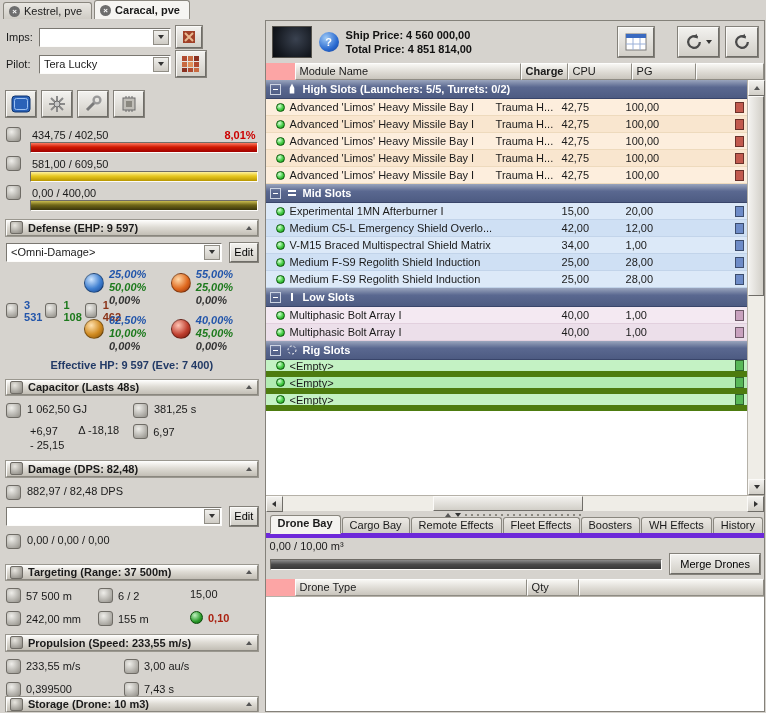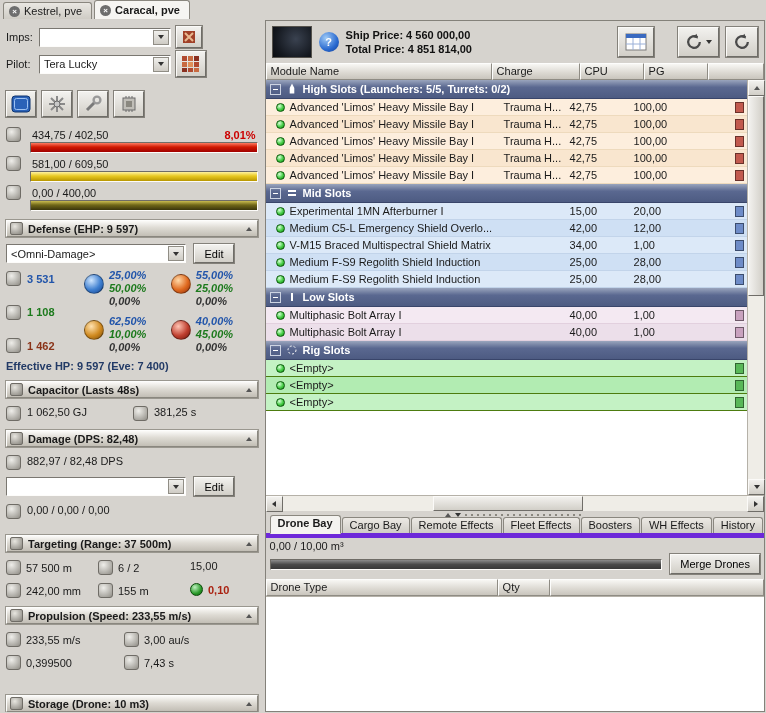--- a/index.html
+++ b/index.html
@@ -47,81 +47,81 @@
   .hbar.yellow { background:linear-gradient(#fff2a0,#e8c820 45%,#b89600); }
   .hbar.olive { background:linear-gradient(#cabc50,#6f6618 45%,#3a350c); }
 
   
   .sec-h { margin-top:9px; height:17px; background:linear-gradient(#fbfaf8,#dedbd4 45%,#c2beb5); border:1px solid; border-color:#fdfdfc #8a877f #8a877f #fdfdfc; outline:1px solid #9a978f; display:flex; align-items:center; gap:5px; padding:0 5px 0 3px; font-weight:bold; }
   .sec-icon { width:13px; height:13px; border-radius:2px; background:radial-gradient(circle at 35% 30%, #e8e6e0, #84817a); border:1px solid #6f6c66; }
   .sec-title { flex:1; }
 
   
   .profile-row { display:flex; gap:8px; margin-top:7px; align-items:center; }
-  .profile-row .combo { width:180px; }
+  .profile-row .combo { width:216px; }
   .edit-btn { width:40px; height:19px; }
   .res-grid { display:flex; margin-top:6px; }
-  .res-hp { width:78px; display:flex; flex-direction:column; justify-content:space-between; height:86px; padding:2px 0; }
+  .res-hp { width:78px; display:flex; flex-direction:row; justify-content:space-between; height:86px; padding:2px 0; }
   .hp-row { display:flex; align-items:center; gap:6px; font-weight:bold; }
   .hp-shield { color:#2255aa; } .hp-armor { color:#1d7a1d; } .hp-hull { color:#8a3318; }
   .res-types { flex:1; display:grid; grid-template-columns:1fr 1fr; row-gap:6px; }
   .res-cell { display:flex; gap:5px; align-items:flex-start;font-style:italic; }
   .dmg-icon { width:20px; height:20px; border-radius:50%; margin-top:5px; border:1px solid rgba(0,0,0,.35); }
   .dmg-em { background:radial-gradient(circle at 35% 30%, #cfe6ff, #3f7fd0 55%, #123f8a); }
   .dmg-th { background:radial-gradient(circle at 35% 30%, #ffd9a8, #e06a20 55%, #8a2a08); }
   .dmg-ex { background:radial-gradient(circle at 35% 30%, #ffe2b0, #d08a20 55%, #7a4a08); }
   .dmg-ki { background:radial-gradient(circle at 35% 30%, #ffc4b4, #c04030 55%, #6a1408); }
   .res-lines { display:flex; flex-direction:column; line-height:13px; font-weight:bold; }
   .res-lines span:nth-child(1) { color:#2255aa; }
   .res-lines span:nth-child(2) { color:#1d7a1d; }
   .res-lines span:nth-child(3) { color:#333; }
-  .ehp-line { margin-top:5px; font-weight:bold; color:#223a66; }
+  .ehp-line { margin-top:5px; font-weight:bold; color:#223a66;text-align:center; }
   .tank-line { font-weight:bold; color:#1a8a1a; }
 
   .stat-row { display:flex; align-items:flex-start; gap:6px; margin-top:8px; }
   .stat-pair { display:flex; align-items:center; gap:5px; }
   .cap-row2 { display:flex; align-items:flex-start; gap:14px; margin-top:6px; padding-left:24px; }
   .cap-col { display:flex; flex-direction:column; line-height:14px; }
   .w105 { width:100px; } .w95 { width:92px; } .w70 { width:66px; }
   .green-dot { width:13px; height:13px; border-radius:50%; background:radial-gradient(circle at 35% 30%, #bff0bf, #2a9a2a 60%, #0f5f0f); border:1px solid #0a4a0a; }
   .red-val { color:#aa2211; font-weight:bold; }
 
   
   .right-panel { flex:1; height:100%; background:#d6d3ce; border:1px solid #84817a; display:flex; flex-direction:column; }
   .rp-toolbar { height:42px; display:flex; align-items:center; gap:7px; padding:3px 6px; }
   .ship-thumb { width:40px; height:32px; border:1px solid #55524c; background:radial-gradient(circle at 60% 40%, #3a4250, #14181f 70%, #0a0c10); }
   .help-icon { width:20px; height:20px; border-radius:50%; background:radial-gradient(circle at 35% 30%, #9fcaf6, #2a6ad0 60%, #103a90); color:#fff; font-weight:bold; text-align:center; line-height:20px; }
   .prices { line-height:14px; font-weight:bold; color:#111; }
   .tb-spacer { flex:1; }
   .tb-btn { height:30px; display:inline-flex; align-items:center; justify-content:center; gap:3px; padding:0 6px; }
 
   
-  .mthead, .dthead { height:17px; display:flex; background:#f0abfc; }
+  .mthead, .dthead { height:17px; display:flex; background:#fca5a5;padding-left:29px; }
   .th { background:linear-gradient(#f8f7f4,#dbd8d1 60%,#c9c5bd); border:1px solid; border-color:#fdfdfc #8f8c84 #8f8c84 #fdfdfc; padding:1px 4px; white-space:nowrap; overflow:hidden; }
-  .c-name { width:226px; } .c-charge { width:88px; } .c-cpu { width:64px; } .c-pg { width:64px; } .c-rest { flex:1; }
+  .c-name { width:226px; } .c-charge { width:47px;font-weight:bold; } .c-cpu { width:64px; } .c-pg { width:64px; } .c-rest { flex:1; }
   .mt-wrap { display:flex; height:415px; }
   .mtbody { flex:1; background:#f97316; display:flex; flex-direction:column; overflow:hidden;justify-content:center; }
   .grow { height:19px; display:flex; align-items:center; gap:5px; padding-left:4px; color:#fff; font-weight:bold;
           background:linear-gradient(#9aa5bd,#5a6890 40%,#4d5b82); border-bottom:1px solid #39456a; }
   .gcollapse { width:11px; height:11px; border:1px solid #ccd3e2; display:inline-flex; align-items:center; justify-content:center; }
   .gcollapse i { width:5px; height:1px; background:#fff; display:block; }
   .trow { height:17px; display:flex; align-items:center; }
   .trow .cell { padding:0 4px; white-space:nowrap; overflow:hidden; height:100%; display:flex; align-items:center; }
   .led { width:9px; height:9px; border-radius:50%; margin:0 5px 0 6px; flex:0 0 auto;
          background:radial-gradient(circle at 35% 30%, #d8ffd8, #44cc44 55%, #158815); border:1px solid #0a5a0a; }
-  .n-cell { width:226px; } .ch-cell { width:66px;margin-left:8px; } .cp-cell { width:64px; } .pg-cell { width:64px; }
+  .n-cell { width:226px; } .ch-cell { width:66px; } .cp-cell { width:64px; } .pg-cell { width:64px; }
   .ind { flex:1; display:flex; align-items:center; height:100%; }
   .ind i { width:9px; height:11px; margin-left:auto; margin-right:3px; border:1px solid rgba(0,0,0,.45); }
   .row-high { background:#fdeedd; border-bottom:1px solid #eedabd; } .row-high.alt { background:#f9e6cf; }
   .row-high .ind i { background:#c25a4e; }
   .row-mid { background:#dce9f8; border-bottom:1px solid #c2d4ea; } .row-mid.alt { background:#cfe0f4; }
   .row-mid .ind i { background:#6e8cc8; }
   .row-low { background:#f4e9f2; border-bottom:1px solid #e2d0de; } .row-low.alt { background:#ecdfea; }
   .row-low .ind i { background:#c9a2bf; }
-  .row-rig { background:#c4f2c4; border-bottom:1px solid #4d7c0f; } .row-rig.alt { background:#b2ecb2; }
+  .row-rig { background:#c4f2c4; border-bottom:6px solid #4d7c0f;text-decoration:underline; } .row-rig.alt { background:#b2ecb2; }
   .row-rig .ind i { background:#58b858; }
   .mt-fill { flex:1; background:#fff; }
 
   
   .vscroll { width:17px; background:#efede7; border-left:1px solid #b5b1a8; display:flex; flex-direction:column; }
   .sbtn { width:17px; height:16px; background:linear-gradient(#f2f1ee,#d2cfc8); border:1px solid; border-color:#fbfaf8 #6f6d68 #6f6d68 #fbfaf8; display:flex; align-items:center; justify-content:center; flex:0 0 auto; }
   .vthumb { height:200px; margin:0; background:linear-gradient(90deg,#f2f1ee,#d2cfc8); border:1px solid; border-color:#fbfaf8 #6f6d68 #6f6d68 #fbfaf8; }
   .vtrack { flex:1; }
   .hscroll { height:16px; display:flex; background:#efede7; border-top:1px solid #b5b1a8; }
   .htrack { flex:1; position:relative; }
@@ -329,20 +329,31 @@
         <span class="sec-icon"></span>
         <span class="sec-title">Capacitor (Lasts 48s)</span>
         <i class="arr-up"></i>
       </div>
       <div class="stat-row">
         <span class="mini-icon"></span>
         <span class="w105">1 062,50 GJ</span>
         <span class="mini-icon"></span>
         <span>381,25 s</span>
       </div>
+      <div class="cap-row2">
+        <div class="cap-col">
+          <span>+6,97</span>
+          <span>- 25,15</span>
+        </div>
+        <span>Δ -18,18</span>
+        <span class="stat-pair">
+            <span class="mini-icon"></span>
+            <span>6,97</span>
+          </span>
+      </div>
 
       <div class="sec-h">
         <span class="sec-icon"></span>
         <span class="sec-title">Damage (DPS: 82,48)</span>
         <i class="arr-up"></i>
       </div>
       <div class="stat-row">
         <span class="mini-icon"></span>
         <span>882,97 / 82,48 DPS</span>
       </div>

